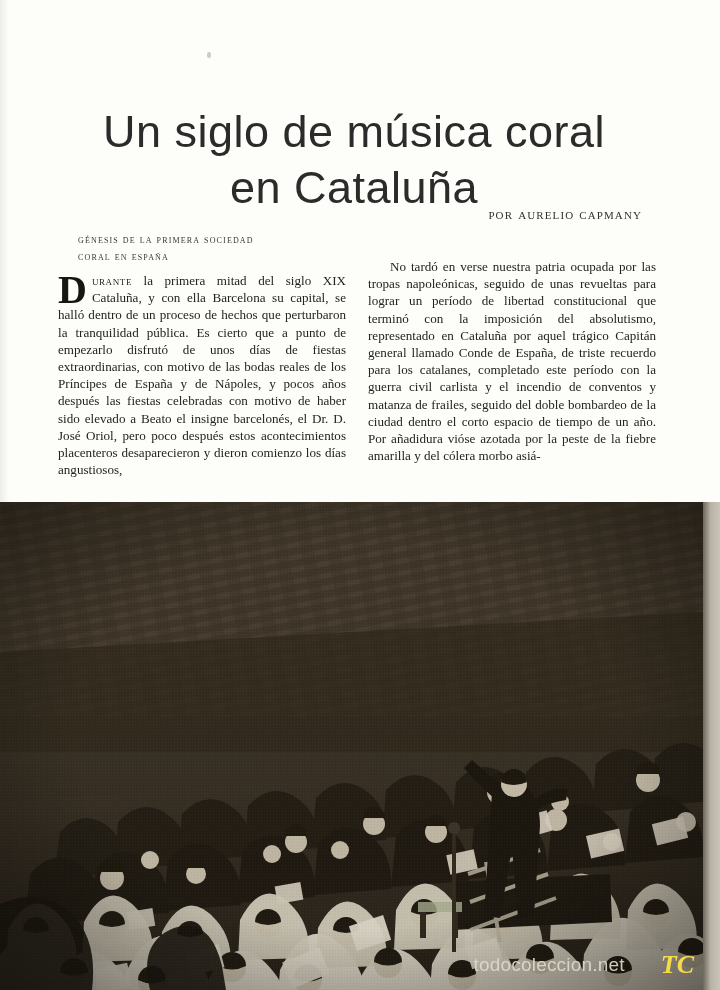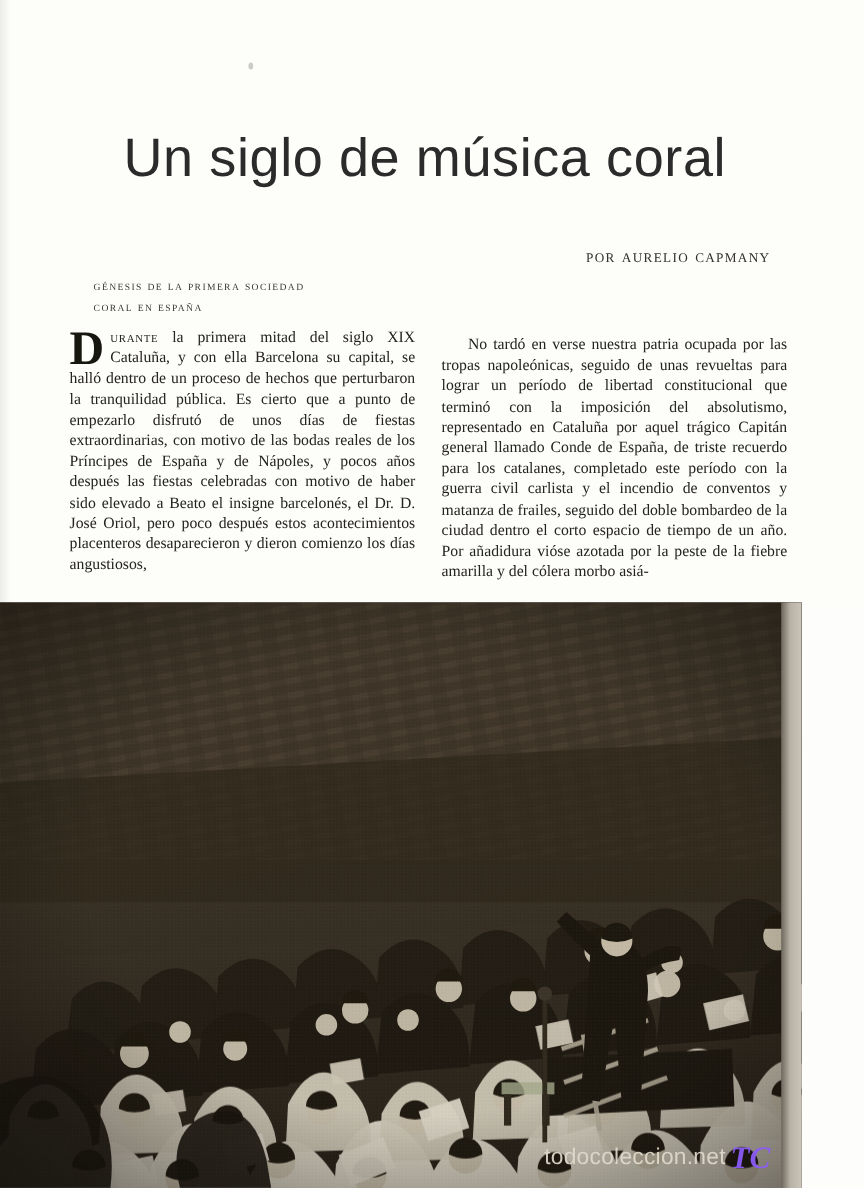--- a/index.html
+++ b/index.html
@@ -102,21 +102,21 @@
     position: absolute;
     top: 272px;
     width: 288px;
     font-size: 13.1px;
     line-height: 17.2px;
     text-align: justify;
     color: #25231f;
     font-family: "Liberation Serif", serif;
   }
   .col-left  { left: 58px; }
-  .col-right { left: 368px; top: 278px; text-indent: 22px; }
+  .col-right { left: 368px; top: 258px; text-indent: 22px; }
 
   .dropcap {
     float: left;
     font-family: "Liberation Serif", serif;
     font-size: 40px;
     line-height: 32px;
     font-weight: 700;
     padding: 2px 5px 0 0;
     color: #17160f;
   }
@@ -124,21 +124,21 @@
     font-variant: small-caps;
     text-transform: lowercase;
     letter-spacing: .6px;
   }
 
   
   .photo-wrap {
     position: absolute;
     left: 0;
     top: 502px;
-    width: 668px;
+    width: 720px;
     height: 488px;
     overflow: hidden;
     background: #2a251d;
   }
   .photo {
     position: absolute;
     left: 0; top: 0;
     width: 703px;
     height: 488px;
     overflow: hidden;
@@ -170,36 +170,38 @@
     font-size: 19px;
     letter-spacing: .2px;
     color: #ded8cb;
     opacity: .93;
   }
   .watermark .wlogo {
     font-family: "Liberation Serif", serif;
     font-size: 26px;
     font-style: italic;
     font-weight: 700;
-    color: #8b5cf6;
+    color: #fde047;
     opacity: .95;
     line-height: .9;
+    margin-left: 32px;
   }
 </style>
 </head>
 <body>
 
 <div class="page">
 
   <div class="paper">
 
     <div class="speck"></div>
 
     <h1 class="headline">
       <span class="l1">Un siglo de música coral</span>
+      <span class="l2">en Cataluña</span>
     </h1>
 
     <div class="byline">
       <span>Por</span>
       <span>Aurelio Capmany</span>
     </div>
 
     <div class="kicker">
       <span>Génesis de la primera sociedad</span><br>
       <span>coral en España</span>

